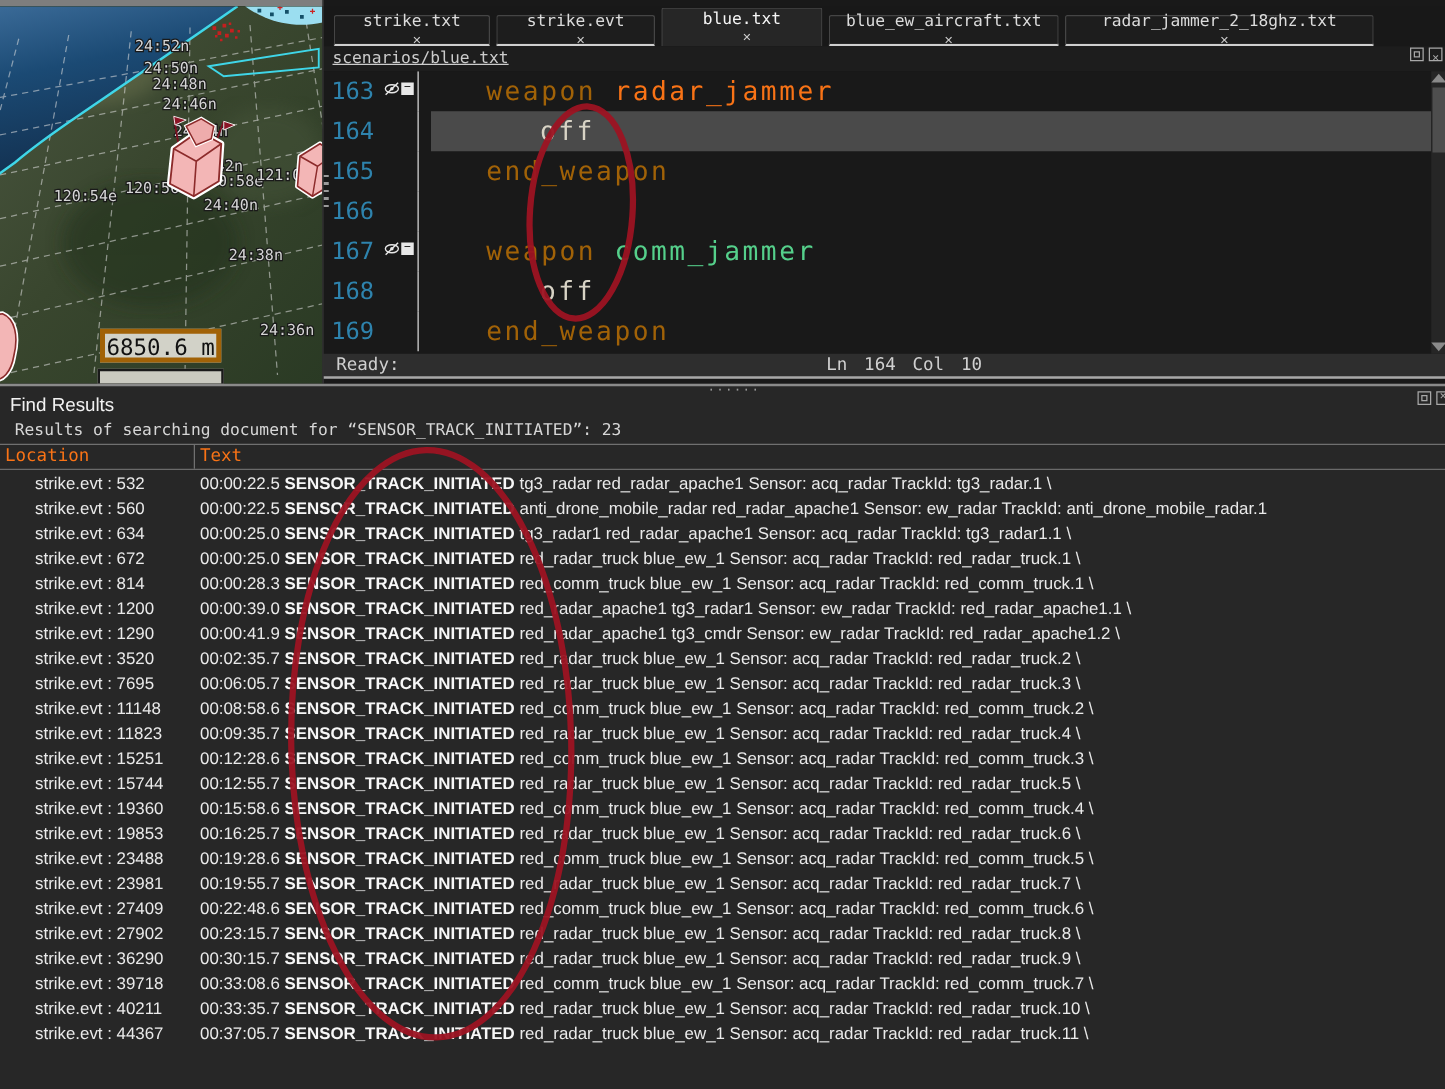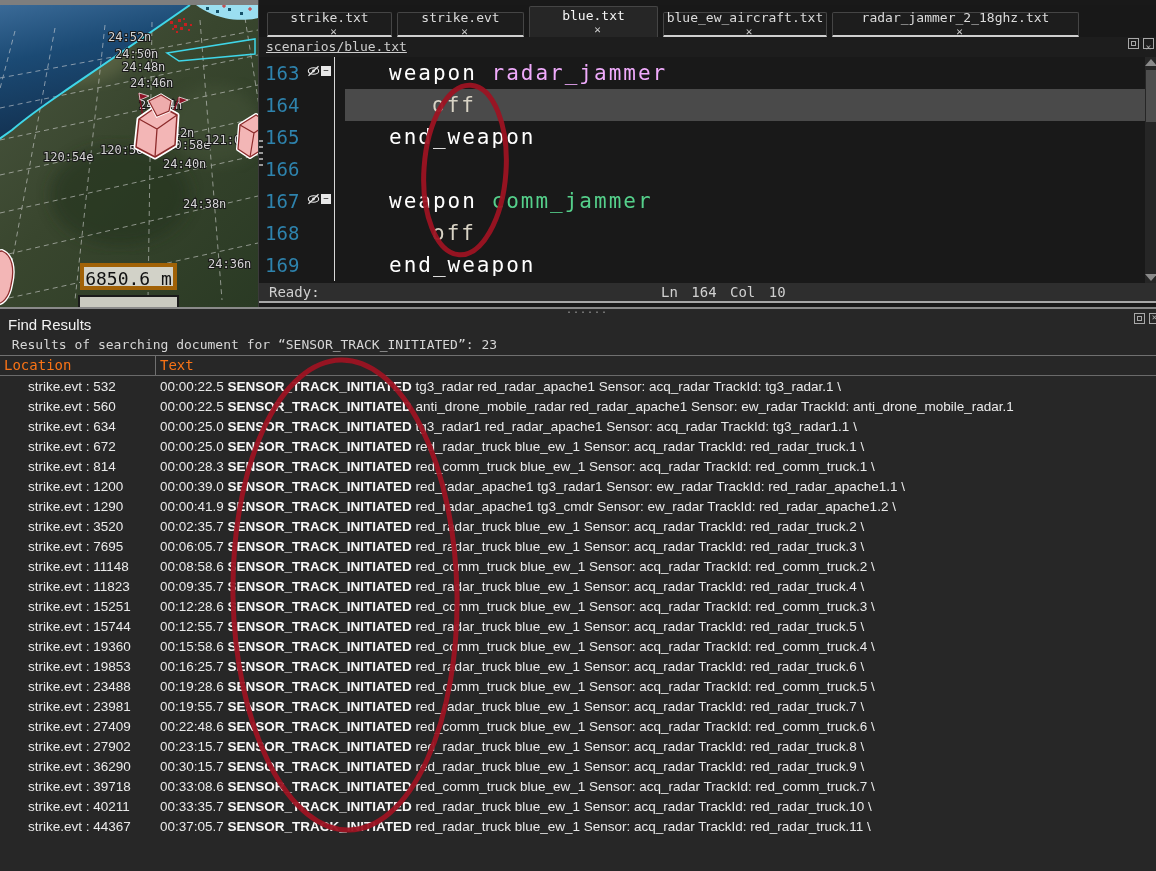--- a/index.html
+++ b/index.html
@@ -35,21 +35,21 @@
   .code-area{position:absolute;left:0;top:57px;width:898px;height:226px;background:#191919;overflow:hidden;}
   .code-line{display:flex;height:32px;}
   .gutter{width:76px;flex:0 0 76px;border-right:1px solid #d8d8d8;color:#2e83ad;
           font-size:19px;line-height:32px;padding-left:6px;box-sizing:border-box;position:relative;}
   .gutter .icons{position:absolute;right:3px;top:8px;display:flex;align-items:center;}
   .fold-box{display:inline-block;width:10px;height:10px;background:#e8e8e8;color:#1a1a1a;
             font-size:9px;line-height:9px;text-align:center;margin-left:1px;}
   .code-body{flex:1;position:relative;font-size:21px;letter-spacing:2px;line-height:32px;
              white-space:pre;color:#d4d4d4;margin-right:12px;}
   .code-body.current{background:linear-gradient(to right,transparent 10px,#4a4a4a 10px);}
-  .tok-kw{color:#ffffff;} .tok-n1{color:#f0abfc;} .tok-n2{color:#55d08b;} .tok-off{color:#d8d3c5;}
+  .tok-kw{color:#a16207;} .tok-n1{color:#f97316;} .tok-n2{color:#55d08b;} .tok-off{color:#d8d3c5;}
   .vscroll{position:absolute;left:886px;top:57px;width:12px;height:226px;background:#262626;}
   .vscroll .arrow{position:absolute;left:0;width:0;height:0;border-left:6px solid transparent;border-right:6px solid transparent;}
   .vscroll .up{top:2px;border-bottom:7px solid #8a8a8a;}
   .vscroll .down{bottom:2px;border-top:7px solid #8a8a8a;}
   .vscroll .thumb{position:absolute;left:1px;top:13px;width:10px;height:52px;background:#4e4e4e;}
   .statusbar{position:absolute;left:0;top:283px;width:898px;height:20px;background:#2e2e2e;
              border-bottom:2px solid #a8a8a8;box-sizing:border-box;color:#d0d0d0;font-size:14px;line-height:18px;}
   .statusbar .ready{position:absolute;left:10px;}
   .statusbar .pos{position:absolute;left:402px;word-spacing:5px;}
   .vsplit-dots{position:absolute;left:0px;top:140px;width:4px;height:26px;
@@ -195,21 +195,21 @@
           <span class="close">✕</span>
         </div>
         <div class="tab" style="width: 127px;">
           <span>strike.evt</span>
           <span class="close">✕</span>
         </div>
         <div class="tab active" style="width: 129px;">
           <span>blue.txt</span>
           <span class="close">✕</span>
         </div>
-        <div class="tab" style="width: 164px;">
+        <div class="tab" style="width: 184px;">
           <span>blue_ew_aircraft.txt</span>
           <span class="close">✕</span>
         </div>
         <div class="tab" style="width: 247px;">
           <span>radar_jammer_2_18ghz.txt</span>
           <span class="close">✕</span>
         </div>
       </div>
     <div class="breadcrumb-bar">
       <span>scenarios/blue.txt</span>

